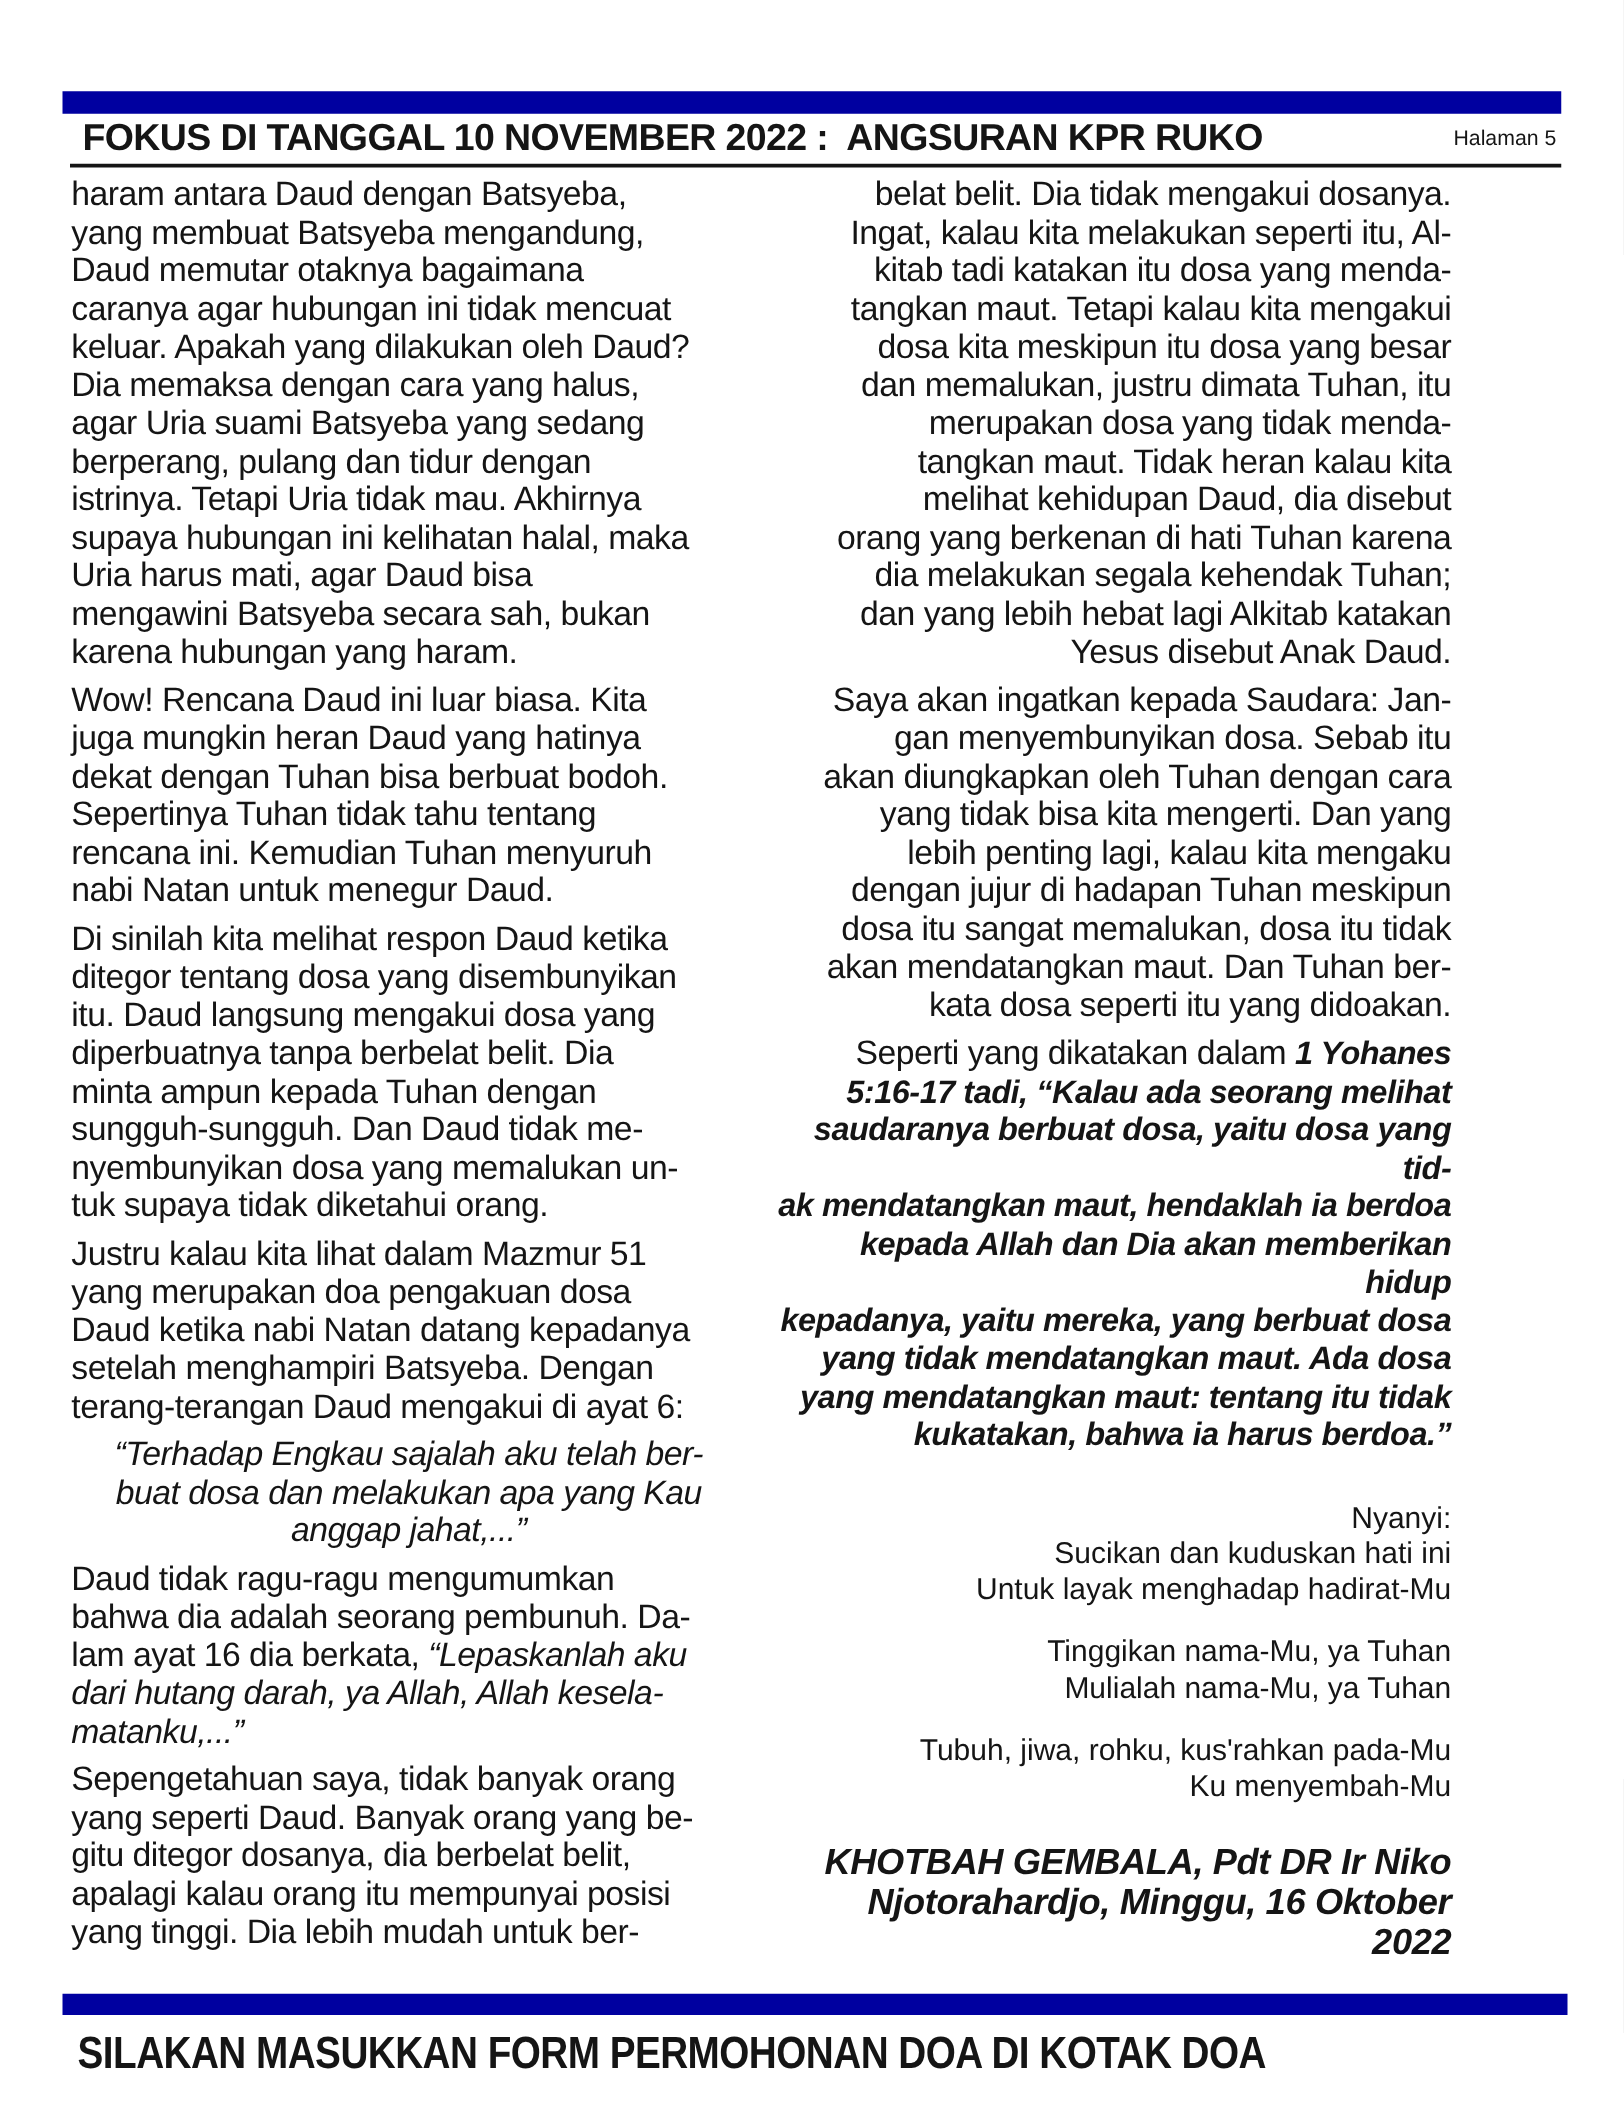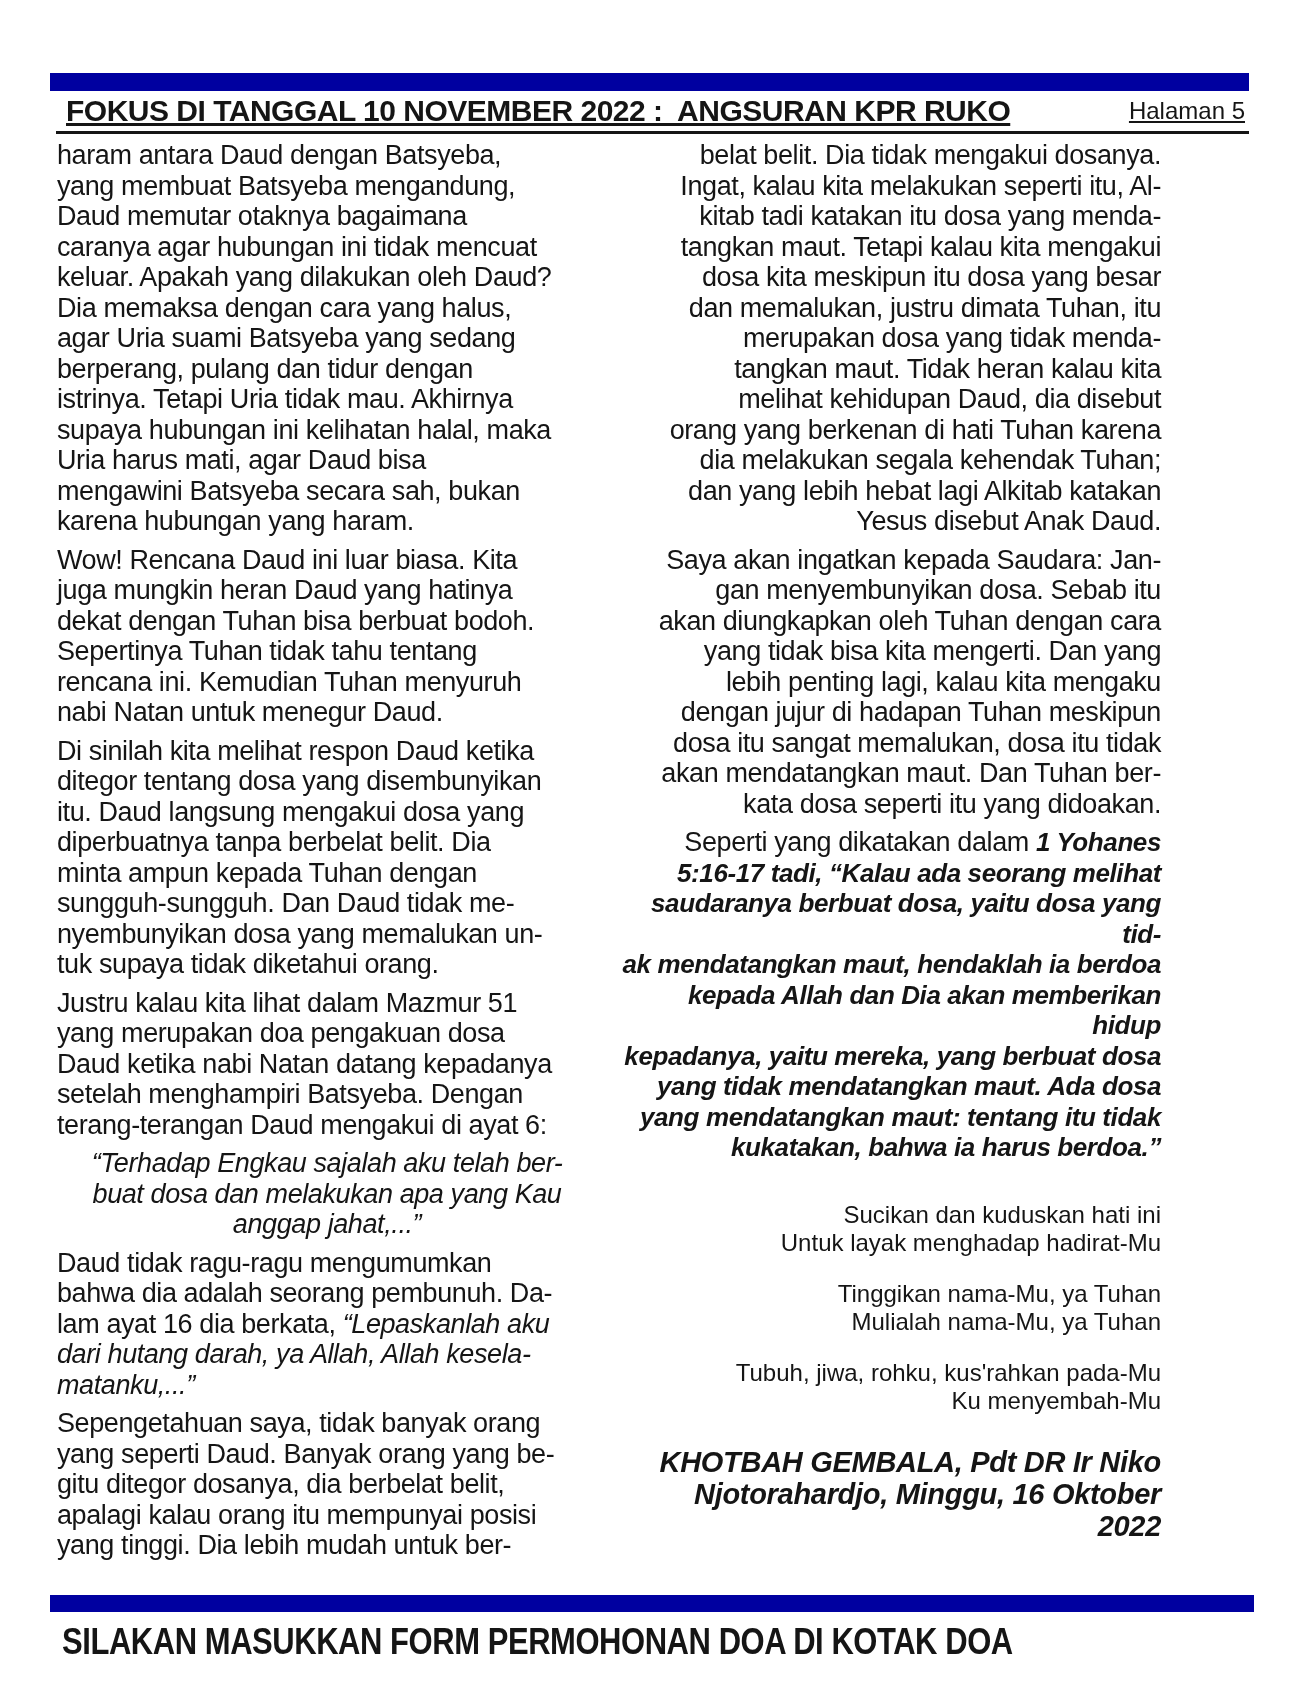--- a/index.html
+++ b/index.html
@@ -3,23 +3,23 @@
 <meta charset="utf-8">
 <style>
   html,body { margin:0; padding:0; background:#e8e8e8; }
   .page {
     position:relative; width:1299px; height:1693px; margin:0 auto;
     background:#ffffff; color:#151515; overflow:hidden;
     font-family:"Liberation Sans", sans-serif;
   }
   .header { position:absolute; left:50px; right:50px; top:73px; }
   .blue-bar { height:18px; background:#0000A0; }
-  .header-row { display:flex; justify-content:space-between; align-items:flex-start; padding:3px 4px 0 16px;text-decoration:underline; }
+  .header-row { display:flex; justify-content:space-between; align-items:flex-start; padding:3px 4px 0 16px; }
   .title { font-weight:bold; font-size:30px; line-height:34px; letter-spacing:-0.5px; white-space:pre; }
-  .page-num { font-size:24px; line-height:34px; }
+  .page-num { font-size:17px; line-height:34px; }
   .rule { border-bottom:3px solid #151515; margin:3px 0 0 6px; }
 
   .columns { position:absolute; left:57px; top:140px; display:flex; gap:16px; }
   .col-left  { width:540px; }
   .col-right { width:548px;text-align:right; }
 
   .para {
     margin:0 0 8px 0; font-size:27px; line-height:30.5px;
     letter-spacing:-0.4px; white-space:pre-line;
   }
@@ -135,20 +135,21 @@
 5:16-17 tadi, “Kalau ada seorang melihat
 saudaranya berbuat dosa, yaitu dosa yang tid-
 ak mendatangkan maut, hendaklah ia berdoa
 kepada Allah dan Dia akan memberikan hidup
 kepadanya, yaitu mereka, yang berbuat dosa
 yang tidak mendatangkan maut. Ada dosa
 yang mendatangkan maut: tentang itu tidak
 kukatakan, bahwa ia harus berdoa.”</span></p>
 
       <div class="song">
+        <div class="song-label">Nyanyi:</div>
         <div class="stanza">Sucikan dan kuduskan hati ini
 Untuk layak menghadap hadirat-Mu</div>
         <div class="stanza">Tinggikan nama-Mu, ya Tuhan
 Mulialah nama-Mu, ya Tuhan</div>
         <div class="stanza">Tubuh, jiwa, rohku, kus'rahkan pada-Mu
 Ku menyembah-Mu</div>
       </div>
 
       <div class="credit">KHOTBAH GEMBALA, Pdt DR Ir Niko
 Njotorahardjo, Minggu, 16 Oktober

